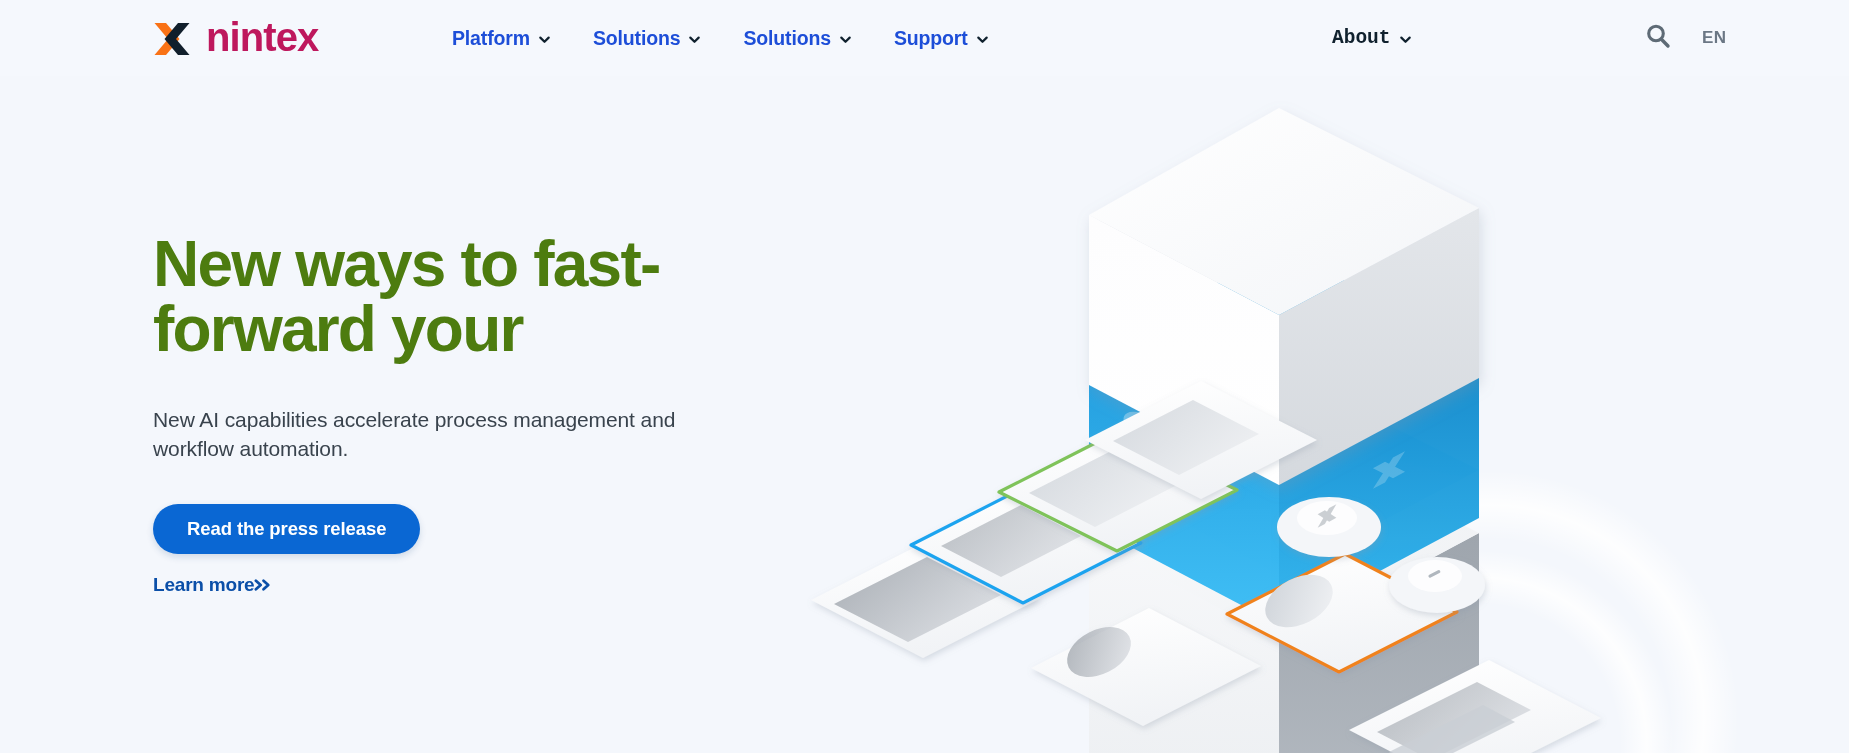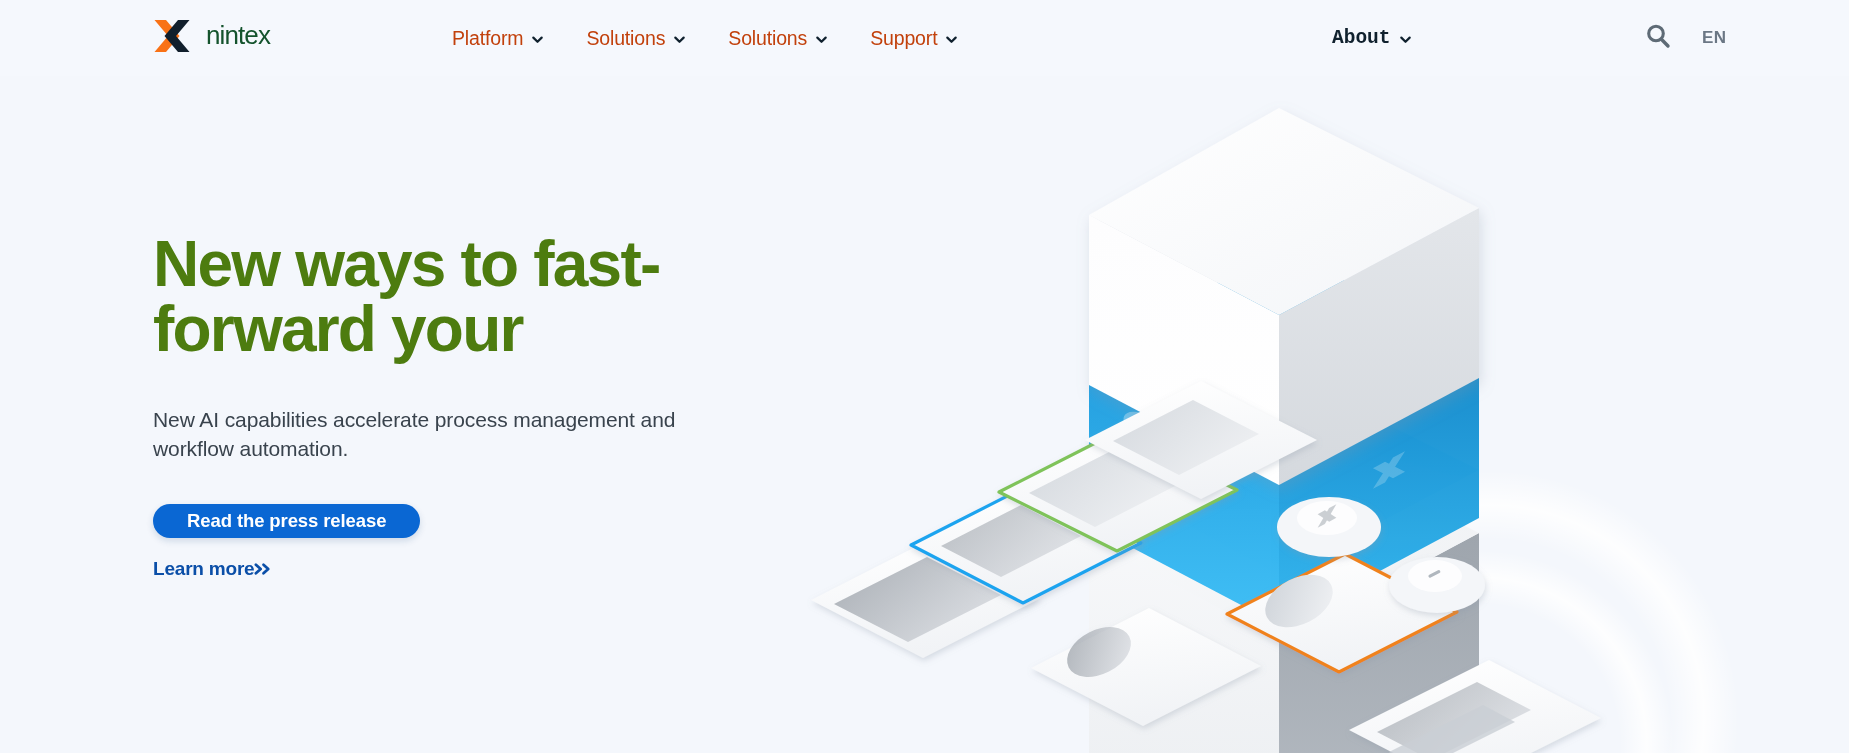--- a/index.html
+++ b/index.html
@@ -42,44 +42,44 @@
     gap: 13px;
     cursor: pointer;
   }
   .logo-mark {
     width: 40px;
     height: 38px;
     position: relative;
     flex: 0 0 auto;
   }
   .logo-word {
-    font-size: 26px;
-    font-weight: 400;
+    font-size: 40px;
+    font-weight: 700;
     letter-spacing: -0.9px;
-    color: #14532d;
+    color: #be185d;
     line-height: 1;
     padding-bottom: 3px;
   }
 
   .nav-main {
     position: absolute;
     left: 452px;
     top: 0;
     height: 76px;
     display: flex;
     align-items: center;
     gap: 42px;
   }
   .nav-item {
     display: flex;
     align-items: center;
     gap: 8px;
     font-size: 19.5px;
-    font-weight: 400;
-    color: #c2410c;
+    font-weight: 700;
+    color: #1d4ed8;
     cursor: pointer;
     letter-spacing: -0.15px;
     white-space: nowrap;
   }
   .caret {
     display: inline-block;
     width: 13px;
     height: 13px;
     position: relative;
     top: 1px;
@@ -170,21 +170,21 @@
     margin-top: 42px;
     font-size: 21px;
     line-height: 1.42;
     color: #39434d;
     font-weight: 400;
     max-width: 570px;
     letter-spacing: -0.1px;
   }
   .btn-press {
     margin-top: 40px;
-    height: 34px;
+    height: 50px;
     padding: 0 34px;
     border: none;
     border-radius: 25px;
     background: #0a67d3;
     color: #ffffff;
     font-family: "Liberation Sans", sans-serif;
     font-size: 18.5px;
     font-weight: 700;
     letter-spacing: -0.1px;
     cursor: pointer;

